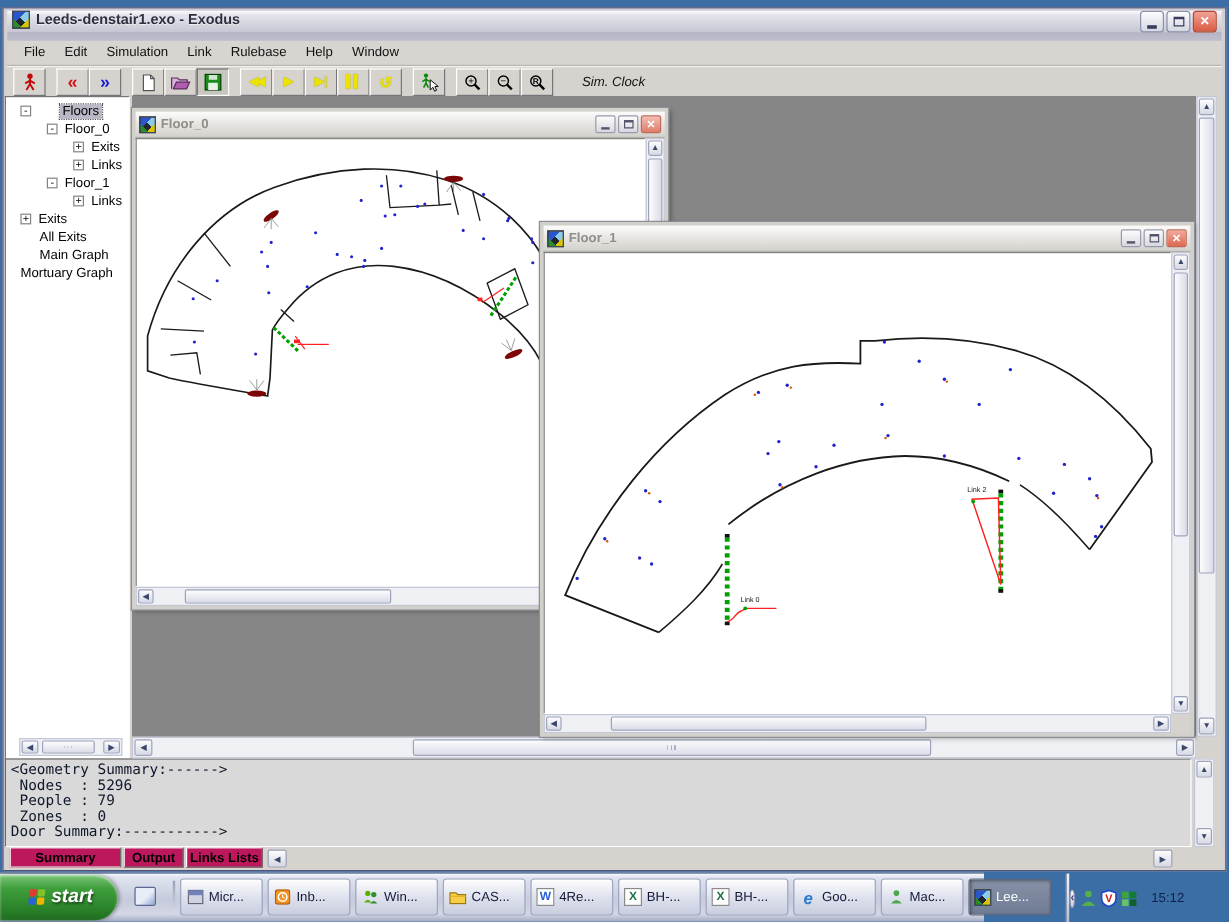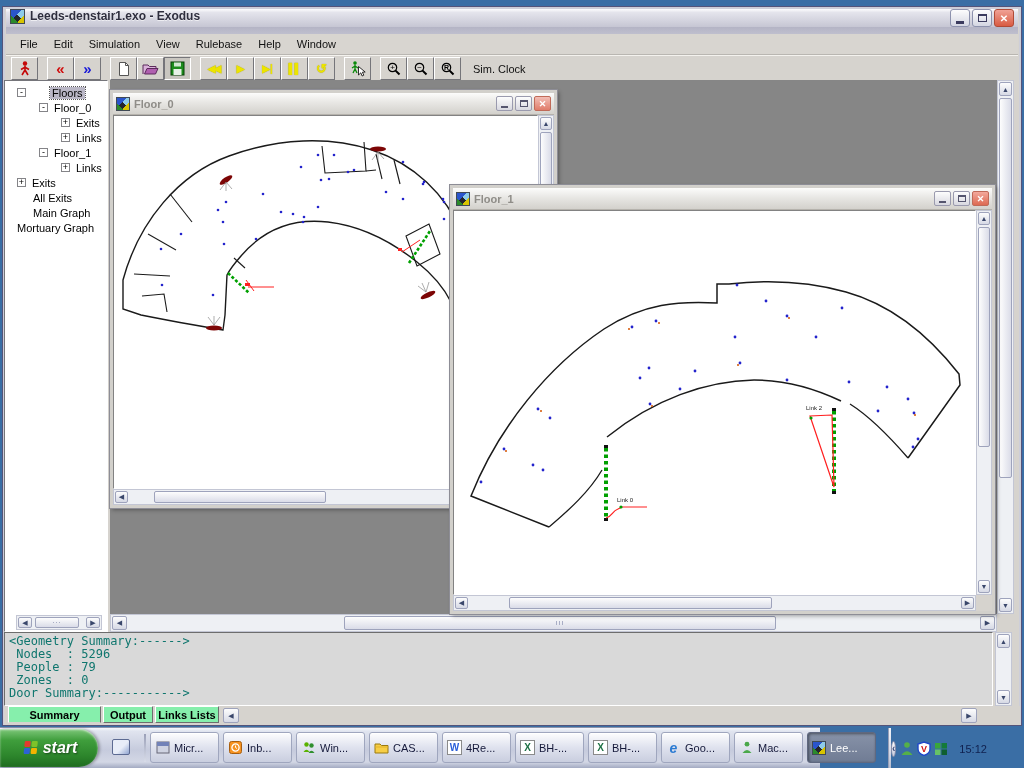--- a/index.html
+++ b/index.html
@@ -43,21 +43,21 @@
     background:#d6d3ce; border-top:1px solid #f4f2ee; display:flex; align-items:center; padding-left:5px; }
   .tb { width:27px; height:23px; background:#d6d3ce; border:1px solid;
     border-color:#ffffff #75757a #75757a #ffffff;
     display:flex; align-items:center; justify-content:center; margin-right:0; flex:none; }
   .tb.pressed { border-color:#75757a #ffffff #ffffff #75757a; background:#c9c6c0; }
   .tb-gap { width:9px; flex:none; }
   .glyph-back { color:#d01010; font-size:15px; font-weight:bold; line-height:1; }
   .glyph-fwd  { color:#1818d8; font-size:15px; font-weight:bold; line-height:1; }
   .glyph-yel  { color:#ece400; font-size:10px; font-weight:bold; letter-spacing:-2px; line-height:1;
     text-shadow:0 0 1px #9a9400; }
-  .simclock { font-size:11px; color:#111; margin-left:12px; }
+  .simclock { font-size:11px; color:#111; margin-left:24px;font-style:italic; }
 
   
   .treepanel { position:absolute; left:1px; top:73px; width:104px; height:552px;
     background:#fff; border:1px solid; border-color:#75757a #ffffff #ffffff #75757a; overflow:hidden; }
   .trow { height:15px; display:flex; align-items:center; font-size:11px; white-space:nowrap; }
   .texp { width:9px; height:9px; border:1px solid #848488; background:#fff; color:#000;
     font-size:9px; line-height:7px; text-align:center; margin-right:4px; flex:none; }
   .tlabel { color:#000; padding:0 2px; }
   .tlabel.sel { background:#bab7c6; outline:1px dotted #555;margin-left:20px; }
 
@@ -87,25 +87,25 @@
     background:linear-gradient(90deg,#fdfdfd,#dadce8); }
   .sb-thumbh { position:absolute; top:1px; bottom:1px; border:1px solid #9ea3bc; border-radius:2px;
     background:linear-gradient(180deg,#fdfdfd,#dadce8); }
   .grip { position:absolute; top:4px; bottom:4px; left:50%; width:9px; margin-left:-4px;
     background:repeating-linear-gradient(90deg,#a9aec6 0 1px, transparent 1px 3px); }
 
   
   .summary { position:absolute; left:1px; top:625px; width:989px; height:74px; background:#d9d9d9;
     border:1px solid; border-color:#6d6d6d #ffffff #ffffff #6d6d6d; padding:2px 4px; overflow:hidden; }
   .sline { font-family:"DejaVu Sans Mono", monospace; font-size:12px; line-height:13px;
-    color:#0f766e; white-space:pre; }
+    color:#0f172a; white-space:pre; }
 
   
   .tabbar { position:absolute; left:1px; top:699px; right:1px; height:19px; background:#d6d3ce; }
-  .tab { position:absolute; top:0; height:17px; background:#86efac; border:1px solid;
+  .tab { position:absolute; top:0; height:17px; background:#be185d; border:1px solid;
     border-color:#ffffff #6d6d6d #6d6d6d #ffffff; display:flex; align-items:center; justify-content:center;
     font-size:11px; font-weight:bold; color:#000; }
   .tabarrow { position:absolute; top:2px; width:16px; height:15px; }
 
   
   .taskbar { position:absolute; left:0; top:727px; width:820px; height:41px;
     background:linear-gradient(180deg,#f6f8fc 0%,#e0e4ef 8%,#c6cbdd 55%,#d3d7e5 85%,#a3aac2 100%);
     border-top:1px solid #8d93ab;text-align:center; }
   .startbtn { position:absolute; left:0; top:1px; width:98px; height:38px;
     border-radius:0 19px 19px 0;
@@ -150,21 +150,21 @@
     <span class="winbtn">
         <i class="restsq"></i>
       </span>
     <span class="winbtn close">✕</span>
   </div>
 
   <div class="menubar">
     <span class="menuitem">File</span>
     <span class="menuitem">Edit</span>
     <span class="menuitem">Simulation</span>
-    <span class="menuitem">View</span>
+    <span class="menuitem">Link</span>
     <span class="menuitem">Rulebase</span>
     <span class="menuitem">Help</span>
     <span class="menuitem">Window</span>
   </div>
 
   <div class="toolbar">
     <span class="tb">
       <svg width="16" height="17">
         <circle cx="8" cy="3.5" r="2.2" fill="#c40808"></circle>
         <path d="M8 5.5 L8 10 M8 7.2 L4 9.5 M8 7.2 L12 9.5 M8 10 L5 15 M8 10 L11 15" stroke="#c40808" stroke-width="1.6" fill="none"></path>

